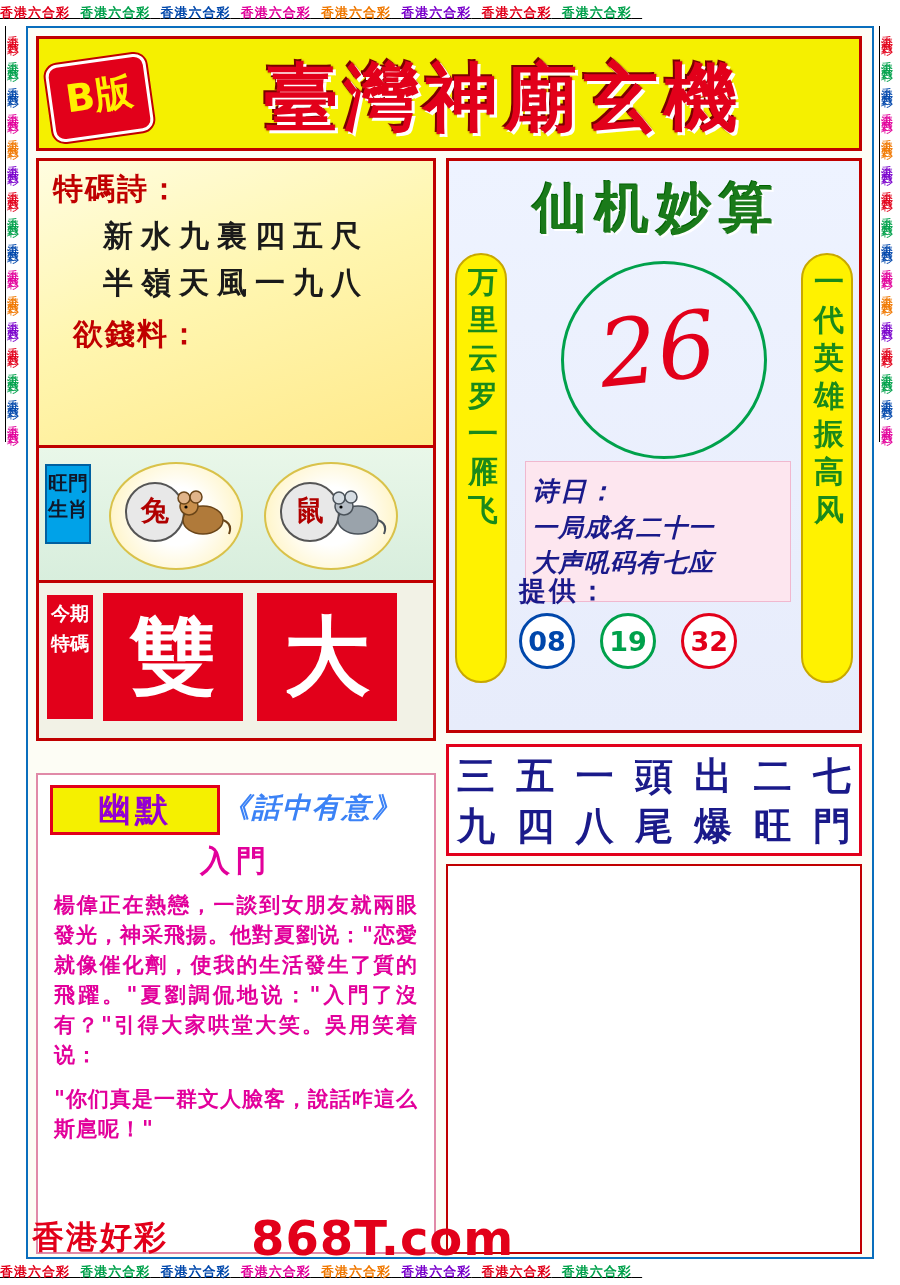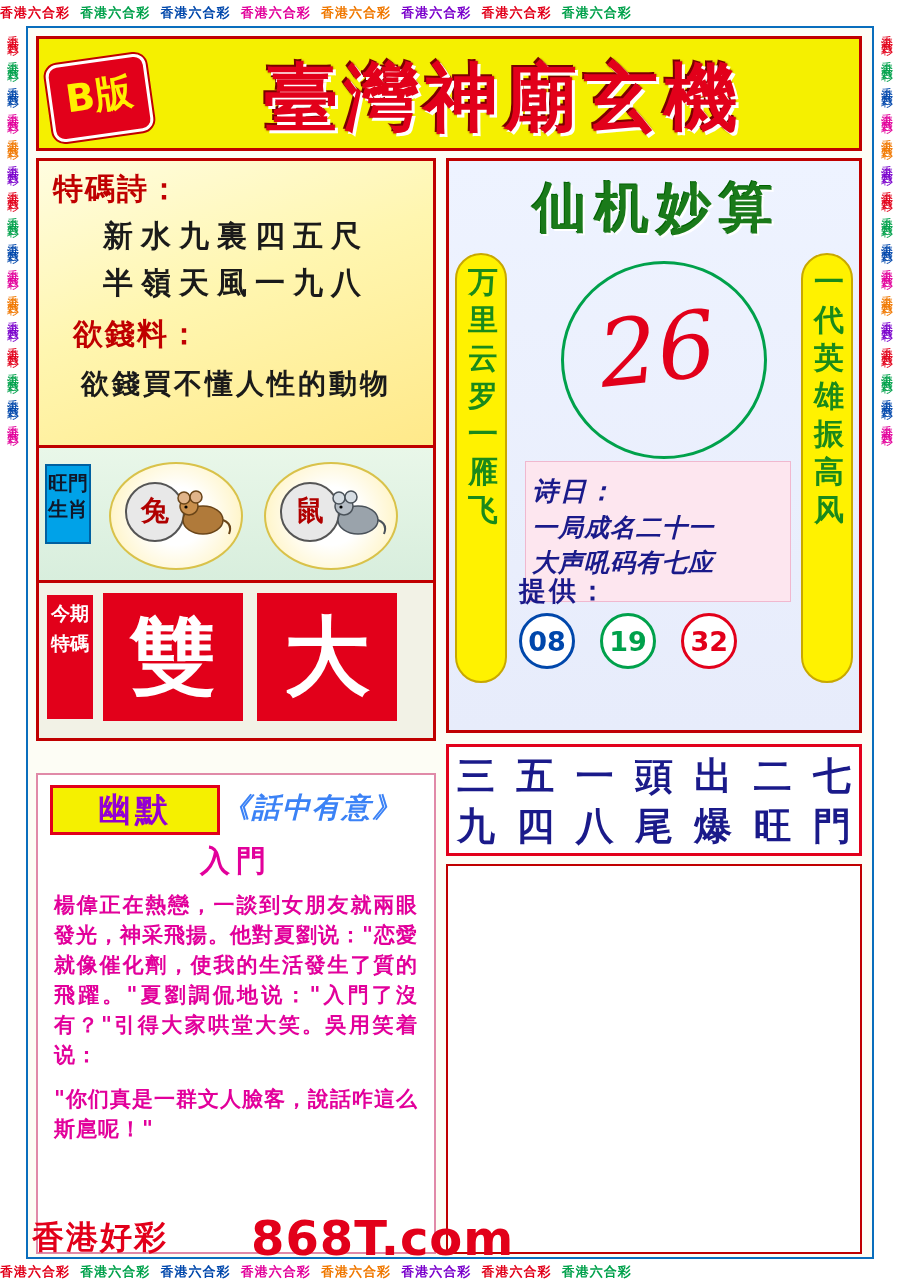--- a/index.html
+++ b/index.html
@@ -4,21 +4,21 @@
 <style>
   html,body{margin:0;padding:0;}
   body{
     width:900px;height:1285px;overflow:hidden;
     font-family:"DejaVu Sans","Liberation Sans",sans-serif;
     background:#fff;
   }
   .page{position:relative;width:900px;height:1285px;background:#ffffff;}
 
   
-  .mq{position:absolute;background:#ffffff;overflow:hidden;white-space:nowrap;}
+  .mq{position:absolute;background:#ffffff;overflow:hidden;white-space:nowrap;text-decoration:underline;}
   .mq-top{left:0;top:0;width:900px;height:26px;}
   .mq-bottom{left:0;top:1259px;width:900px;height:26px;}
   .mq-left{left:0;top:26px;width:26px;height:1233px;}
   .mq-right{left:874px;top:26px;width:26px;height:1233px;}
   .mq-h{font-size:13px;line-height:26px;letter-spacing:1px;}
   .mq-h span{font-weight:bold;}
   .mq-v{writing-mode:vertical-rl;text-orientation:upright;font-size:12px;line-height:26px;letter-spacing:2px;height:1233px;}
 
   
   .frame{position:absolute;left:26px;top:26px;width:848px;height:1233px;background:#fdfdf5;
@@ -157,21 +157,20 @@
       <div class="bannertitle">臺灣神廟玄機</div>
     </div>
 
     <div class="leftcol">
 
       <div class="poembox">
         <div class="lbl">特碼詩：</div>
         <div class="ln">新水九裏四五尺</div>
         <div class="ln">半嶺天風一九八</div>
         <div class="lbl2">欲錢料：</div>
-        <div class="ln2">欲錢買不懂人性的動物</div>
       </div>
 
       <div class="zodiacbox">
         <div class="ztag">旺門生肖</div>
 
         <div class="zcircle zc1">
           <div class="zball">兔</div>
           <svg class="zmouse" viewBox="0 0 60 56">
             <ellipse cx="30" cy="34" rx="20" ry="14" fill="#b07a3a" stroke="#6a4518" stroke-width="1.5"></ellipse>
             <circle cx="16" cy="20" r="9" fill="#c98f4c" stroke="#6a4518" stroke-width="1.5"></circle>

